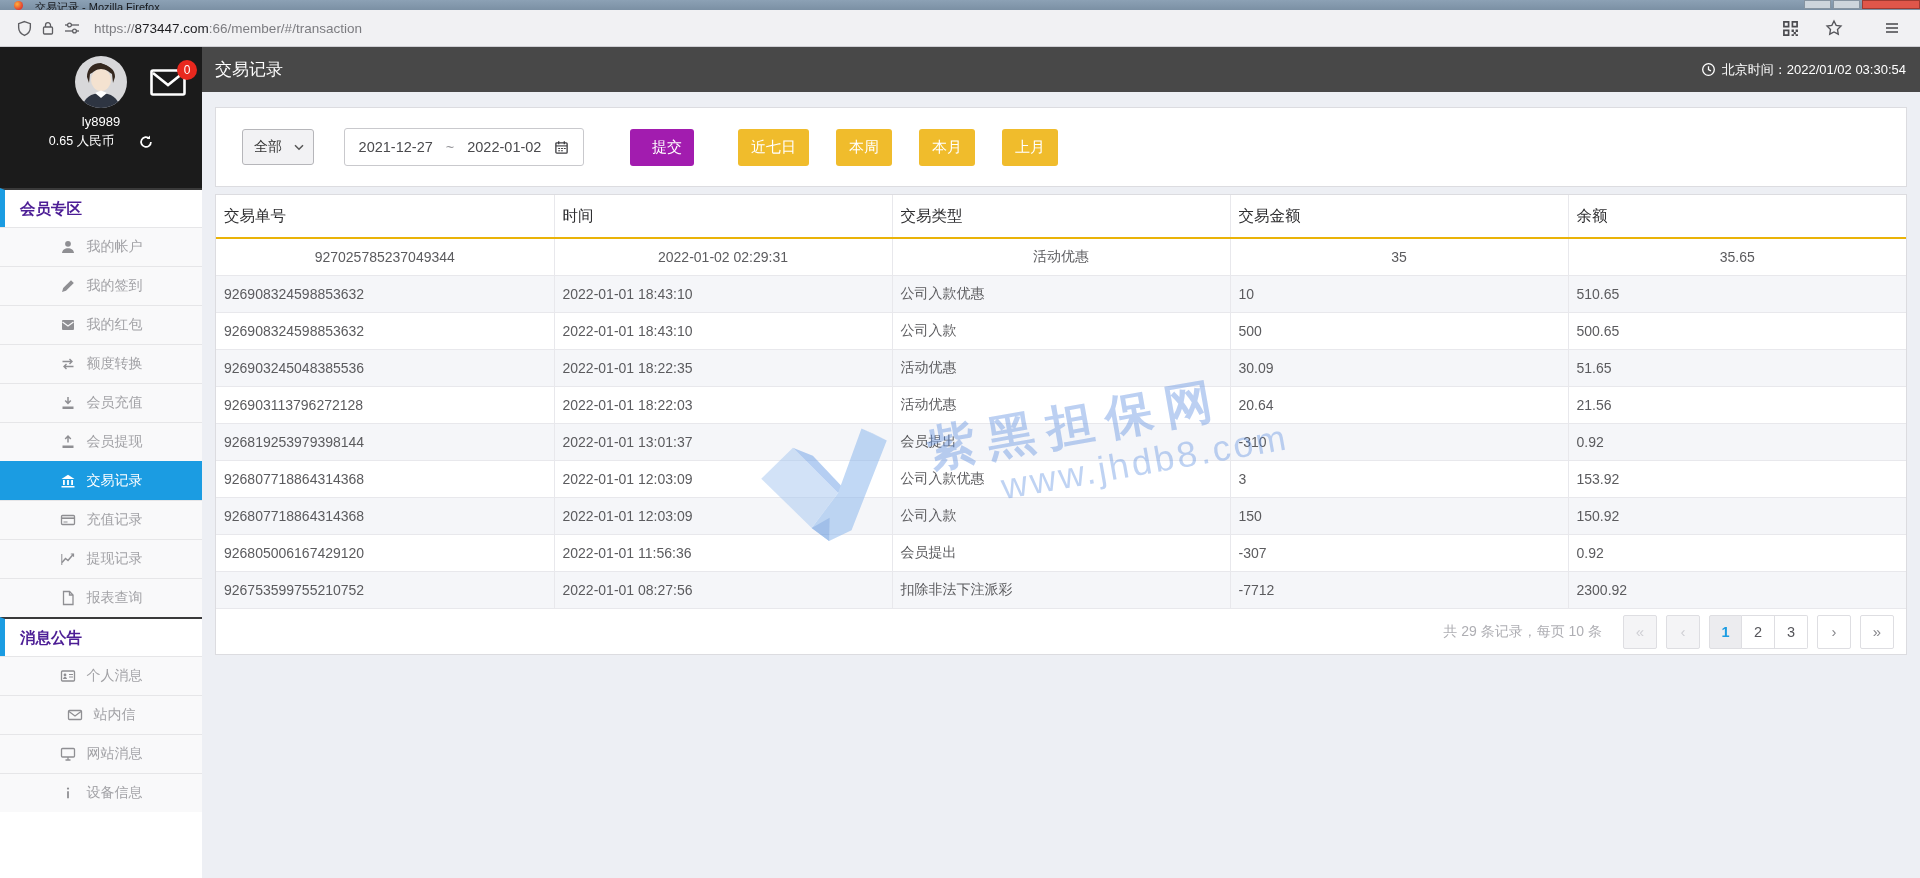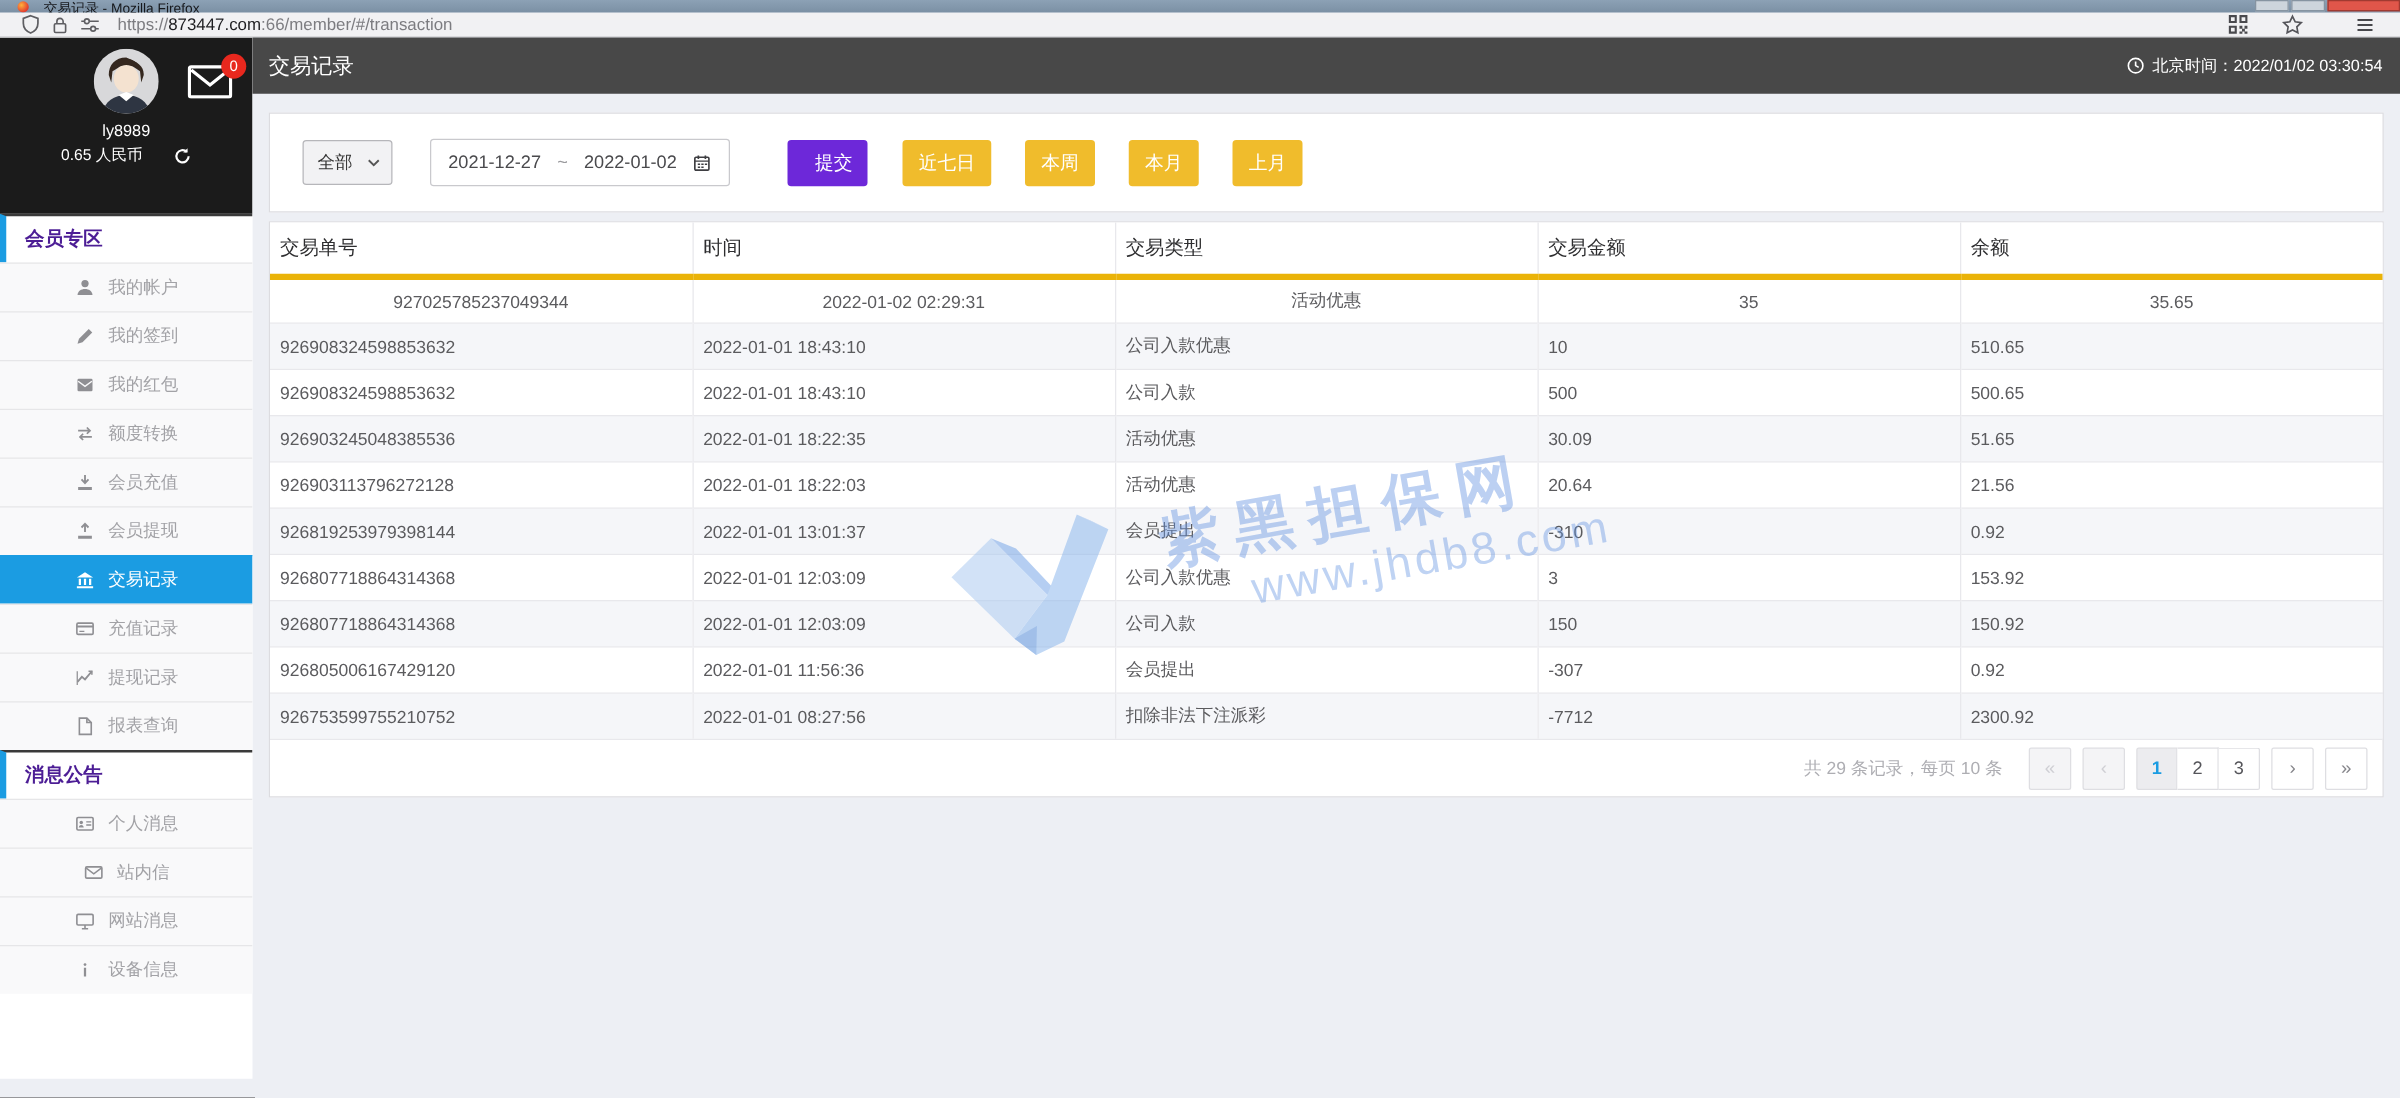--- a/index.html
+++ b/index.html
@@ -8,21 +8,21 @@
     position:relative;width:1920px;height:878px;overflow:hidden;
     background:#edeff4;font-family:"Liberation Sans","DejaVu Sans",sans-serif;
   }
   
   .titlebar{height:10px;background:linear-gradient(#8ca1b5,#7b90a4);display:flex;align-items:flex-start;overflow:hidden;position:relative;}
   .ff-icon{width:9px;height:9px;border-radius:50%;margin:1px 0 0 14px;background:radial-gradient(circle at 35% 35%,#ffb13c,#e23b2e 70%);flex:none;}
   .win-title{font-size:11px;line-height:15px;color:#16181c;margin-left:12px;white-space:nowrap;}
   .win-controls{margin-left:auto;display:flex;gap:2px;}
   .wc{width:27px;height:9px;background:#cdd5dc;border:1px solid #8694a1;}
   .wc.close{width:58px;background:#e0564a;border-color:#a03a31;}
-  .urlbar{height:20px;background:#f1f1f3;border-bottom:1px solid #cfcfd4;display:flex;align-items:center;padding:0 12px;justify-content:space-between;}
+  .urlbar{height:37px;background:#f1f1f3;border-bottom:1px solid #cfcfd4;display:flex;align-items:center;padding:0 12px;justify-content:space-between;}
   .ub-icon{display:flex;align-items:center;justify-content:center;width:24px;height:24px;flex:none;cursor:pointer;}
   .ub-icon svg{display:block;}
   .url{margin-left:10px;font-size:13.5px;white-space:nowrap;cursor:text;}
   .url-dim{color:#7c7c80;}
   .url-strong{color:#1d1d20;}
   .ub-right{margin-left:auto;display:flex;align-items:center;gap:20px;padding-right:4px;}
   .ub-right .ub-icon.menu{margin-left:14px;}
   
   .app{display:flex;height:833px;}
   .sidebar{width:202px;flex:none;background:#fff;overflow:hidden;display:flex;flex-direction:column;}
@@ -48,27 +48,27 @@
   .page-header{height:45px;flex:none;background:#484848;color:#fff;display:flex;align-items:center;padding:0 14px 0 13px;}
   .page-title{font-size:17px;}
   .time-wrap{margin-left:auto;display:flex;align-items:center;gap:6px;font-size:13px;}
   .content{flex:1;position:relative;overflow:hidden;}
   .panel{background:#fff;border:1px solid #dcdce0;margin:0 13px;}
   .filter-panel{margin-top:15px;height:80px;display:flex;align-items:center;padding-left:26px;}
   .select{width:72px;height:36px;background:#f2f2f4;border:1px solid #b6b6ba;border-radius:3px;display:flex;align-items:center;padding:0 9px 0 11px;justify-content:space-between;font-size:14px;color:#333;cursor:pointer;margin-right:30px;}
   .daterange{width:240px;height:38px;background:#fff;border:1px solid #c9c9cd;border-radius:3px;display:flex;align-items:center;justify-content:center;gap:13px;font-size:14.5px;color:#4a4a4d;cursor:pointer;margin-right:46px;}
   .daterange .sep{color:#9a9a9e;}
   .btn{height:37px;border:none;border-radius:3px;color:#fff;font-size:15px;cursor:pointer;font-family:inherit;}
-  .btn-blue{background:#6d28d9;width:64px;margin-right:28px;padding-left:16px;}
+  .btn-blue{background:#a21caf;width:64px;margin-right:44px;padding-left:16px;}
   .btn-yellow{background:#f0bc2c;padding:0 13px;}
   .quick-group{display:inline-flex;gap:27px;}
   
   .table-panel{margin-top:7px;}
   .tx-table{width:100%;border-collapse:collapse;table-layout:fixed;}
-  .tx-table th{height:43px;text-align:left;padding:0 8px;font-size:15.5px;font-weight:500;color:#2e2e30;border-right:1px solid #e8e8ec;border-bottom:5px solid #eab308;background:#fff;}
+  .tx-table th{height:43px;text-align:left;padding:0 8px;font-size:15.5px;font-weight:500;color:#2e2e30;border-right:1px solid #e8e8ec;border-bottom:2px solid #eab308;background:#fff;}
   .tx-table th:last-child{border-right:none;}
   .tx-table td{height:37px;padding:0 8px;font-size:14px;color:#5b5b5e;border-right:1px solid #e8e8ec;border-top:1px solid #e8e8ec;background:#fff;overflow:hidden;white-space:nowrap;}
   .tx-table td:last-child{border-right:none;}
   .tx-table tbody tr:nth-child(even) td{background:#f5f6f9;}
   .tx-table tbody tr:first-child td{border-top:none;text-align:center;}
   
   .pagination{height:46px;display:flex;align-items:center;justify-content:flex-end;padding-right:12px;gap:9px;border-top:1px solid #e8e8ec;}
   .pg-summary{color:#aeaeb3;font-size:14px;margin-right:12px;}
   .pg-btn{width:34px;height:34px;border:1px solid #dedee2;border-radius:2px;background:#fff;color:#86868b;display:flex;align-items:center;justify-content:center;font-size:15px;cursor:pointer;}
   .pg-btn.disabled{background:#f4f4f6;color:#cfcfd4;}

